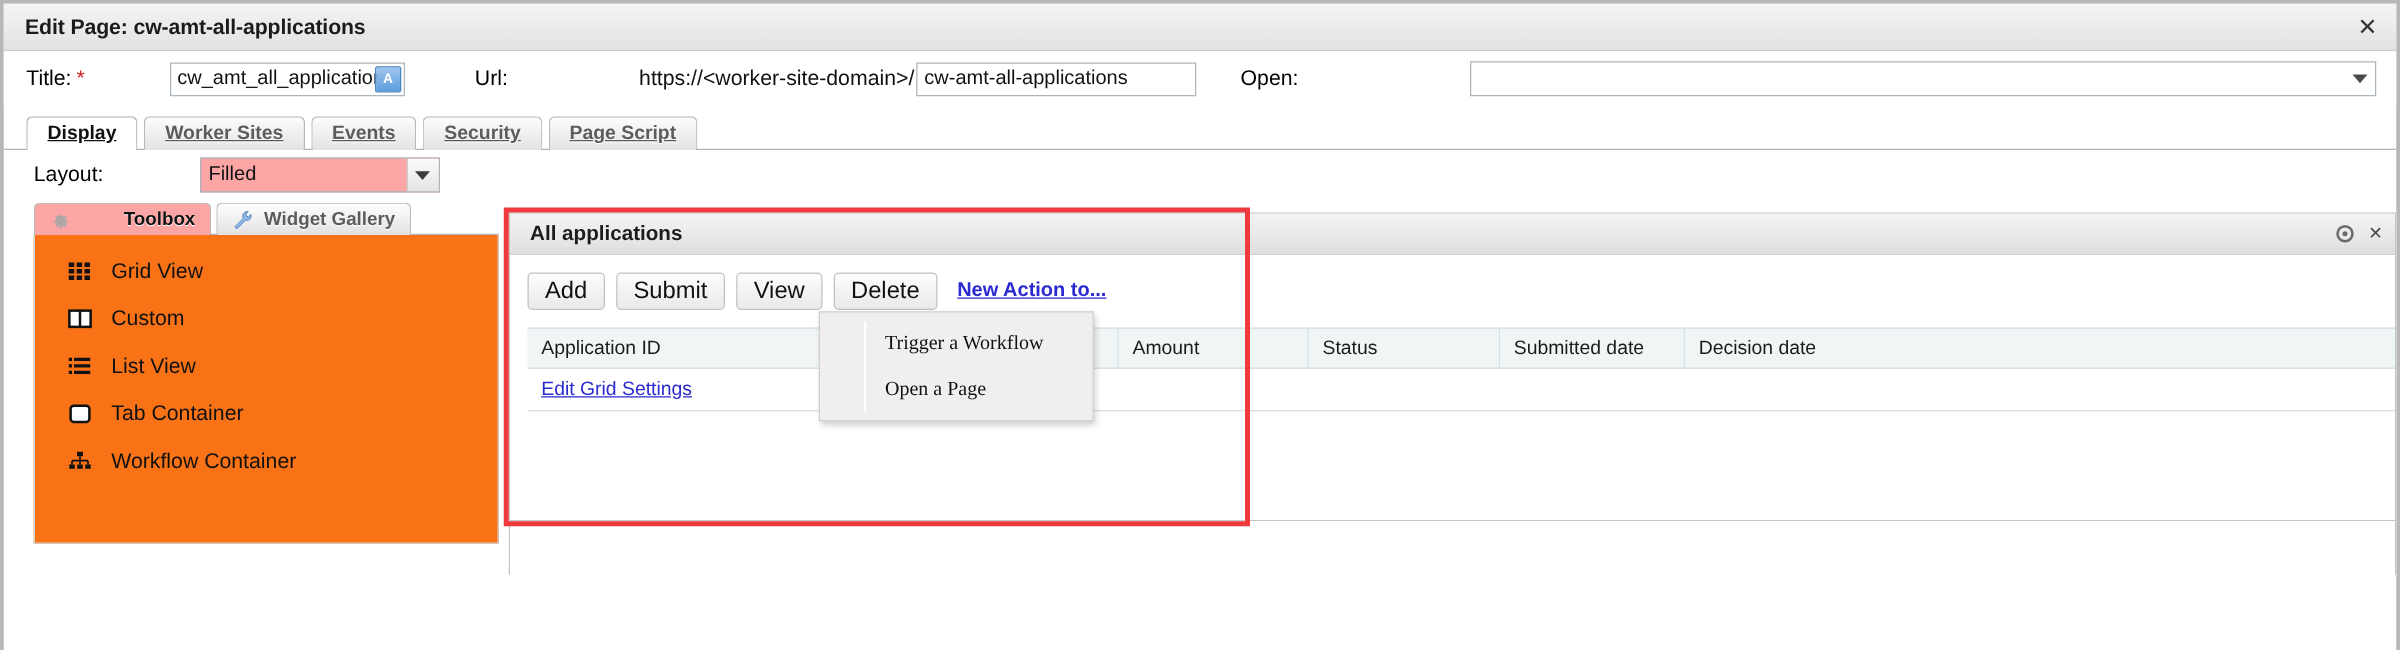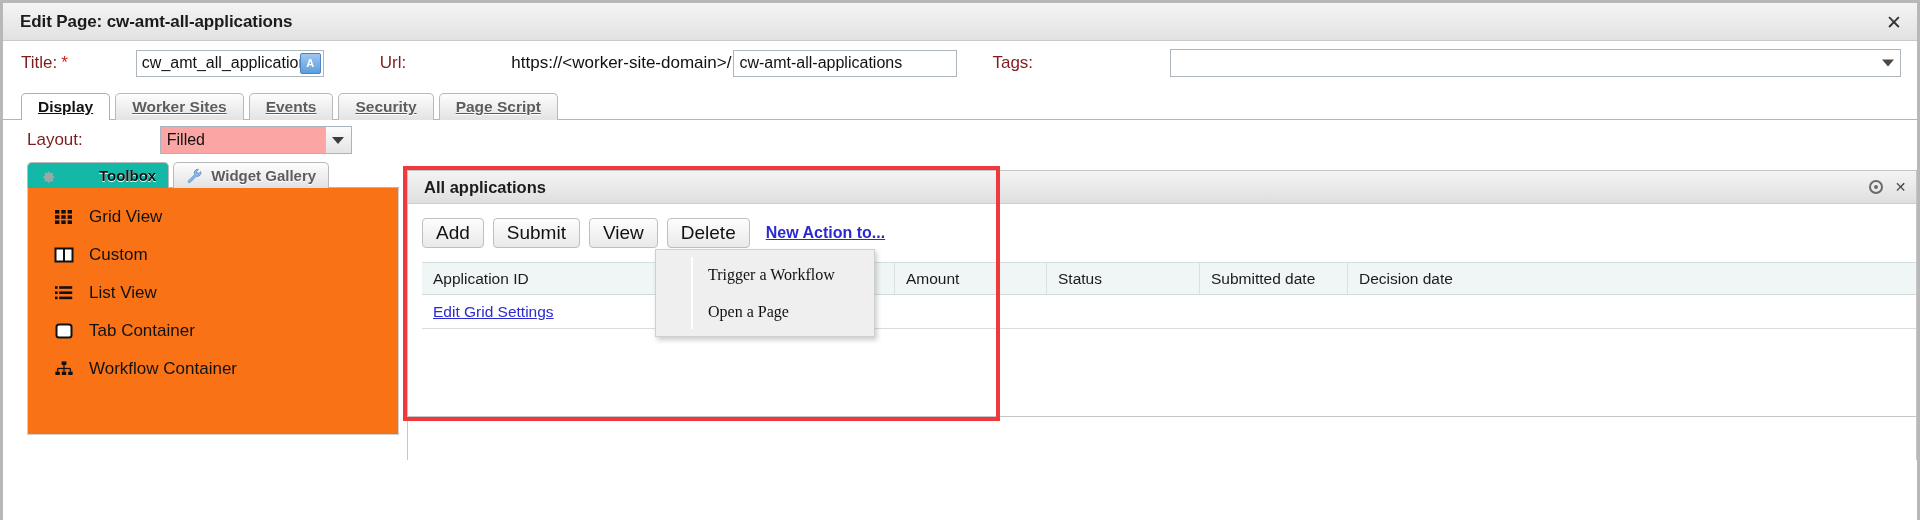--- a/index.html
+++ b/index.html
@@ -49,21 +49,21 @@
 
   
   .formrow {
     position: relative;
     height: 44px;
     display: flex;
     align-items: center;
     padding: 0 12px 0 18px;
     background: #ffffff;
   }
-  .lbl { font-size: 17px; color: #7f1d1d; }
+  .lbl { font-size: 17px; color: #000000; }
   .req { color: #d02020; margin-left: 4px; font-size: 17px; }
 
   .titlefield-wrap {
     position: relative;
     margin-left: 0;
   }
   .txt {
     height: 27px;
     border: 1px solid #adb5bd;
     background: #fff;
@@ -203,21 +203,21 @@
     color: #5c5c5c;
     background: linear-gradient(to bottom,#fdfdfd 0%,#ededed 60%,#e1e1e1 100%);
     border: 1px solid #b9b9b9;
     border-bottom: none;
     border-radius: 5px 5px 0 0;
     cursor: pointer;
     text-shadow: 0 1px 0 #fff;
     position: relative; top: 1px;
   }
   .minitab.active {
-    background: #14b8a6;
+    background: #fca5a5;
     color: #111;
     gap: 40px;
   }
   .toolpanel {
     border-left: 1px solid #cfcfcf;
     border-right: 1px solid #cfcfcf;
     border-bottom: 1px solid #cfcfcf;
     background: #f97316;
     height: 247px;
     padding-top: 10px;
@@ -412,21 +412,21 @@
 
     <div class="titlefield-wrap" style="margin-left:68px;">
       <input class="txt" style="width: 188px;" value="cw_amt_all_applications">
       <span class="imeicon">A</span>
     </div>
 
     <span class="lbl" style="margin-left:56px;">Url:</span>
     <span class="urlprefix" style="margin-left:105px;">https://&lt;worker-site-domain&gt;/</span>
     <input class="txt" style="width: 224px; margin-left: 2px;" value="cw-amt-all-applications">
 
-    <span class="lbl" style="margin-left:35px;">Tags:</span>
+    <span class="lbl" style="margin-left:35px;">Open:</span>
     <div class="tagsbox" style="margin-left:137px;margin-right:4px;">
       <span class="arrow"></span>
     </div>
   </div>
 
   <div class="tabstrip">
     <div class="tab active">
         <span>Display</span>
       </div>
     <div class="tab">

